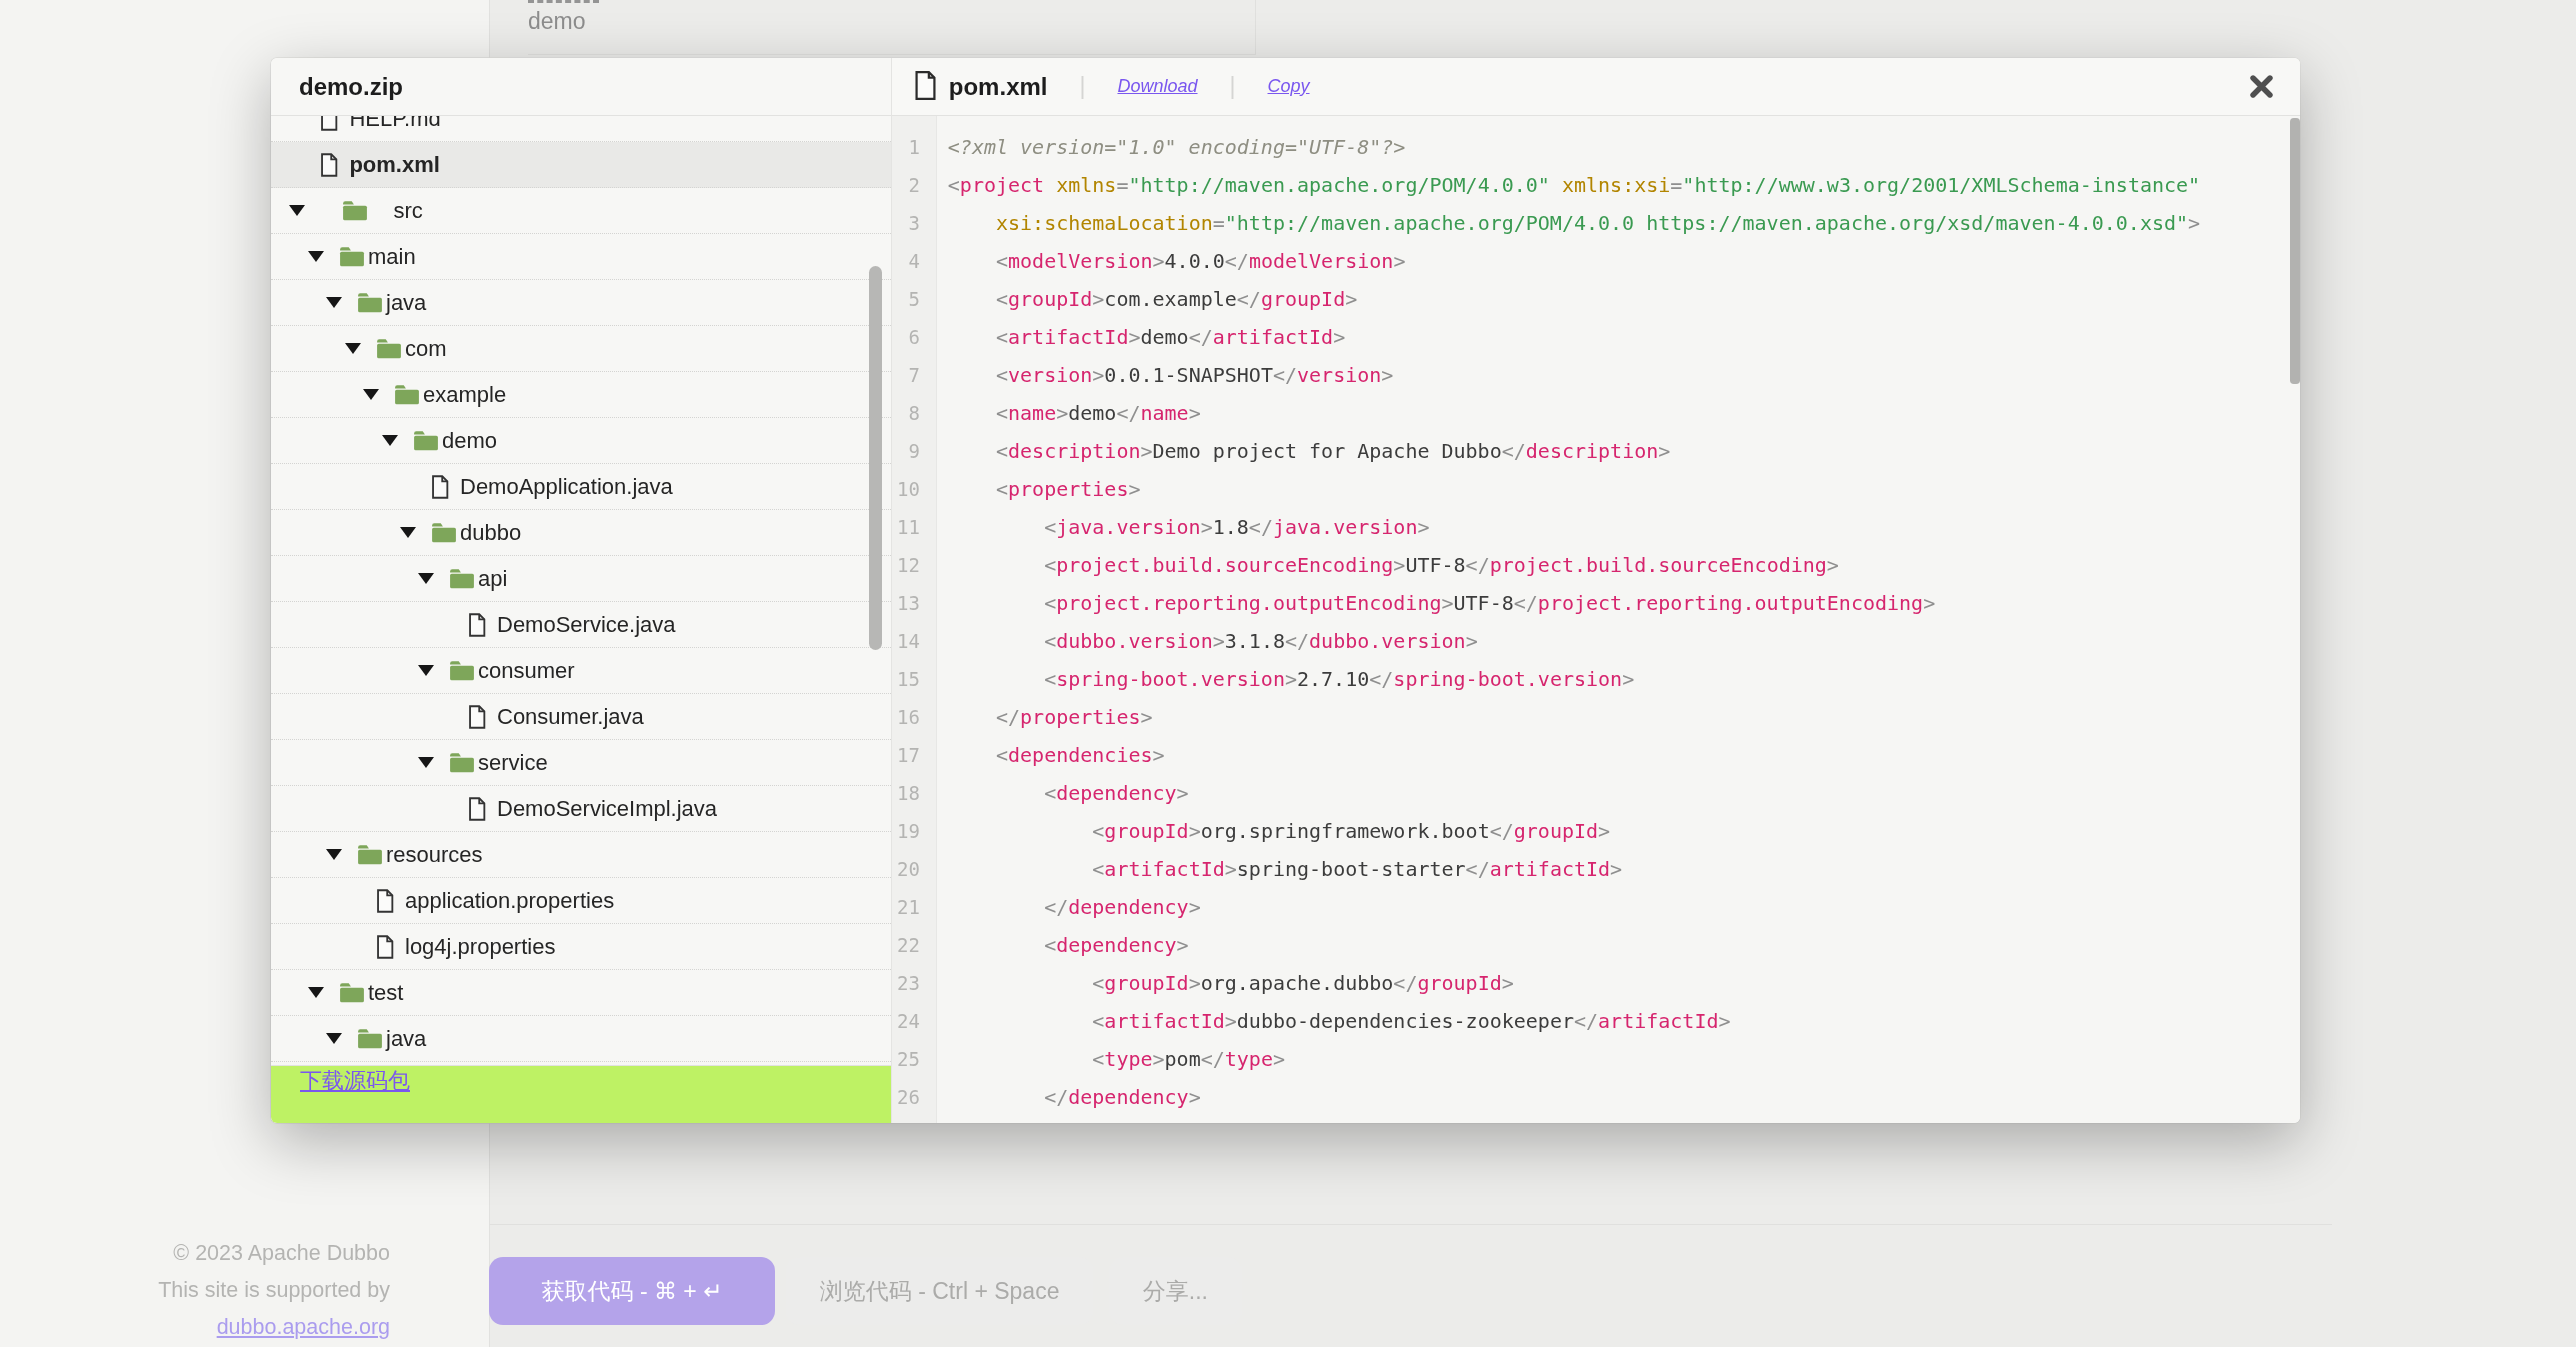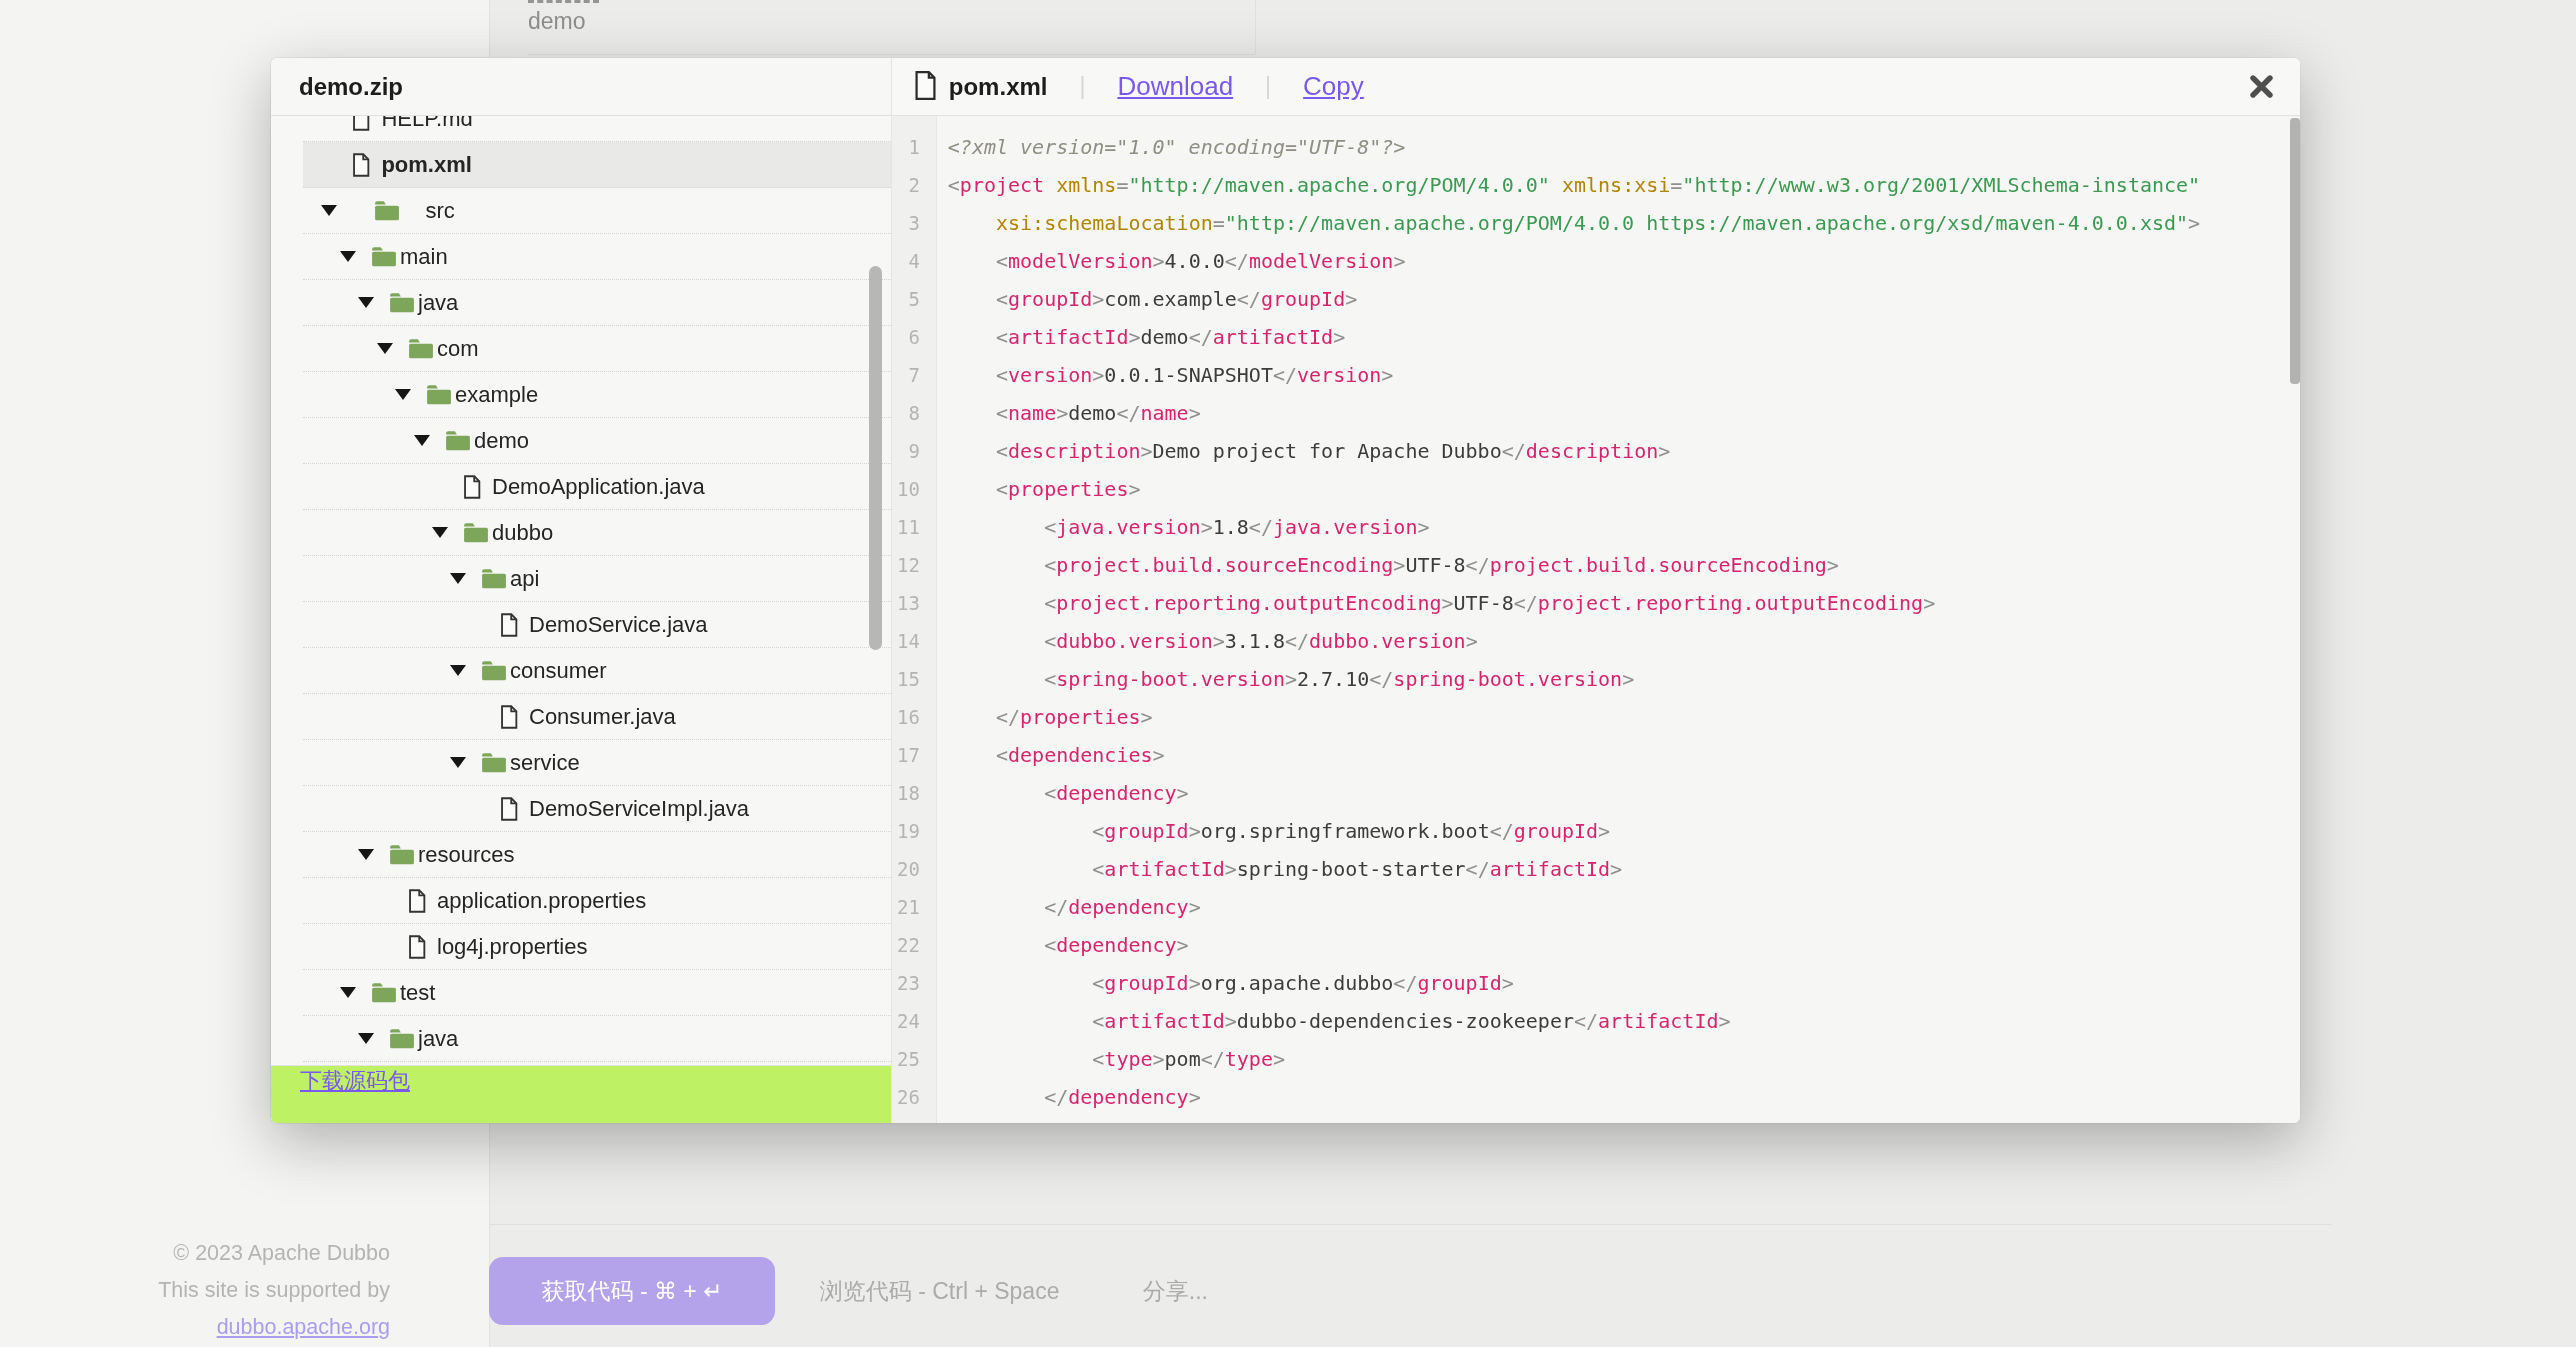--- a/index.html
+++ b/index.html
@@ -28,41 +28,41 @@
 
   
   .modal { position:absolute; left:271px; top:58px; width:2029px; height:1065px;
     background:#f8f8f6; border-radius:6.1px; box-shadow:0 18.4px 61px rgba(0,0,0,.28), 0 0 0 0.8px #e2e2e0;
     display:flex; overflow:hidden; }
 
   .left-panel { width:621px; flex:0 0 621px; display:flex; flex-direction:column;
     border-right:1.5px solid #e4e4e2; background:#f7f7f5; position:relative; }
   .panel-header { height:58px; flex:0 0 58px; display:flex; align-items:center;
     padding-left:28px; border-bottom:1.5px solid #e2e2e0; font-size:24px; font-weight:bold; color:#1d1d1d; }
-  .tree-wrap { flex:1 1 auto; overflow:hidden; position:relative;padding-left:32px; }
+  .tree-wrap { flex:1 1 auto; overflow:hidden; position:relative; }
   .tree { margin-top:-20px; }
   .trow { height:46px; display:flex; align-items:center;
     border-bottom:1.5px dotted #d4d4d2; font-size:22px; color:#252525; cursor:pointer; }
   .trow.selected { background:#e9e9e7; font-weight:bold; }
   .arrow { width:31px; flex:0 0 31px; display:flex; align-items:center; }
   .arrow i { display:block; width:0; height:0; border-left:8.4px solid transparent;
     border-right:8.4px solid transparent; border-top:11.5px solid #161616; }
   .ficon { width:29px; flex:0 0 29px; display:flex; align-items:center; }
   .tree-scroll { position:absolute; right:9.2px; top:150px; width:13px; height:384px;
     background:#b7b7b5; border-radius:7px; }
   .panel-footer { height:58px; flex:0 0 58px; border-top:1.5px solid #e2e2e0;
     display:flex; align-items:flex-start; padding-left:29px; background:#bef264; }
   .panel-footer a { font-size:22px; color:var(--accent,#7a57ef); text-decoration:underline; }
 
   .right-panel { flex:1 1 auto; display:flex; flex-direction:column; background:#f6f6f4; position:relative; }
   .file-header { height:58px; flex:0 0 58px; display:flex; align-items:center;
     border-bottom:1.5px solid #e2e2e0; padding-left:21.5px; background:#f8f8f6; }
   .file-header .fname { font-size:24px; font-weight:bold; color:#1d1d1d; margin-left:12.3px; }
   .file-header .sep { color:#d5d5d3; font-size:23px; margin:0 32px; }
-  .file-header a { font-size:26px; color:var(--accent,#7a57ef); text-decoration:underline; }
+  .file-header a { font-size:18px; color:var(--accent,#7a57ef); text-decoration:underline;font-style:italic; }
   .close-btn { position:absolute; top:10.8px; right:20px; width:38px; height:38px;
     display:flex; align-items:center; justify-content:center; cursor:pointer; }
 
   .code-wrap { flex:1 1 auto; position:relative; overflow:hidden; }
   .gutter-bg { position:absolute; left:0; top:0; bottom:0; width:45px;
     background:#f0f0ee; border-right:1.5px solid #e7e7e5; }
   .code-lines { position:relative; padding-top:12.3px; }
   .cl { display:flex; height:38px; line-height:38px;
     font-family:"DejaVu Sans Mono", monospace; font-size:20px; white-space:pre; }
   .ln { flex:0 0 45px; text-align:right; padding-right:17px; color:#b4b4b2; font-size:19px; }

